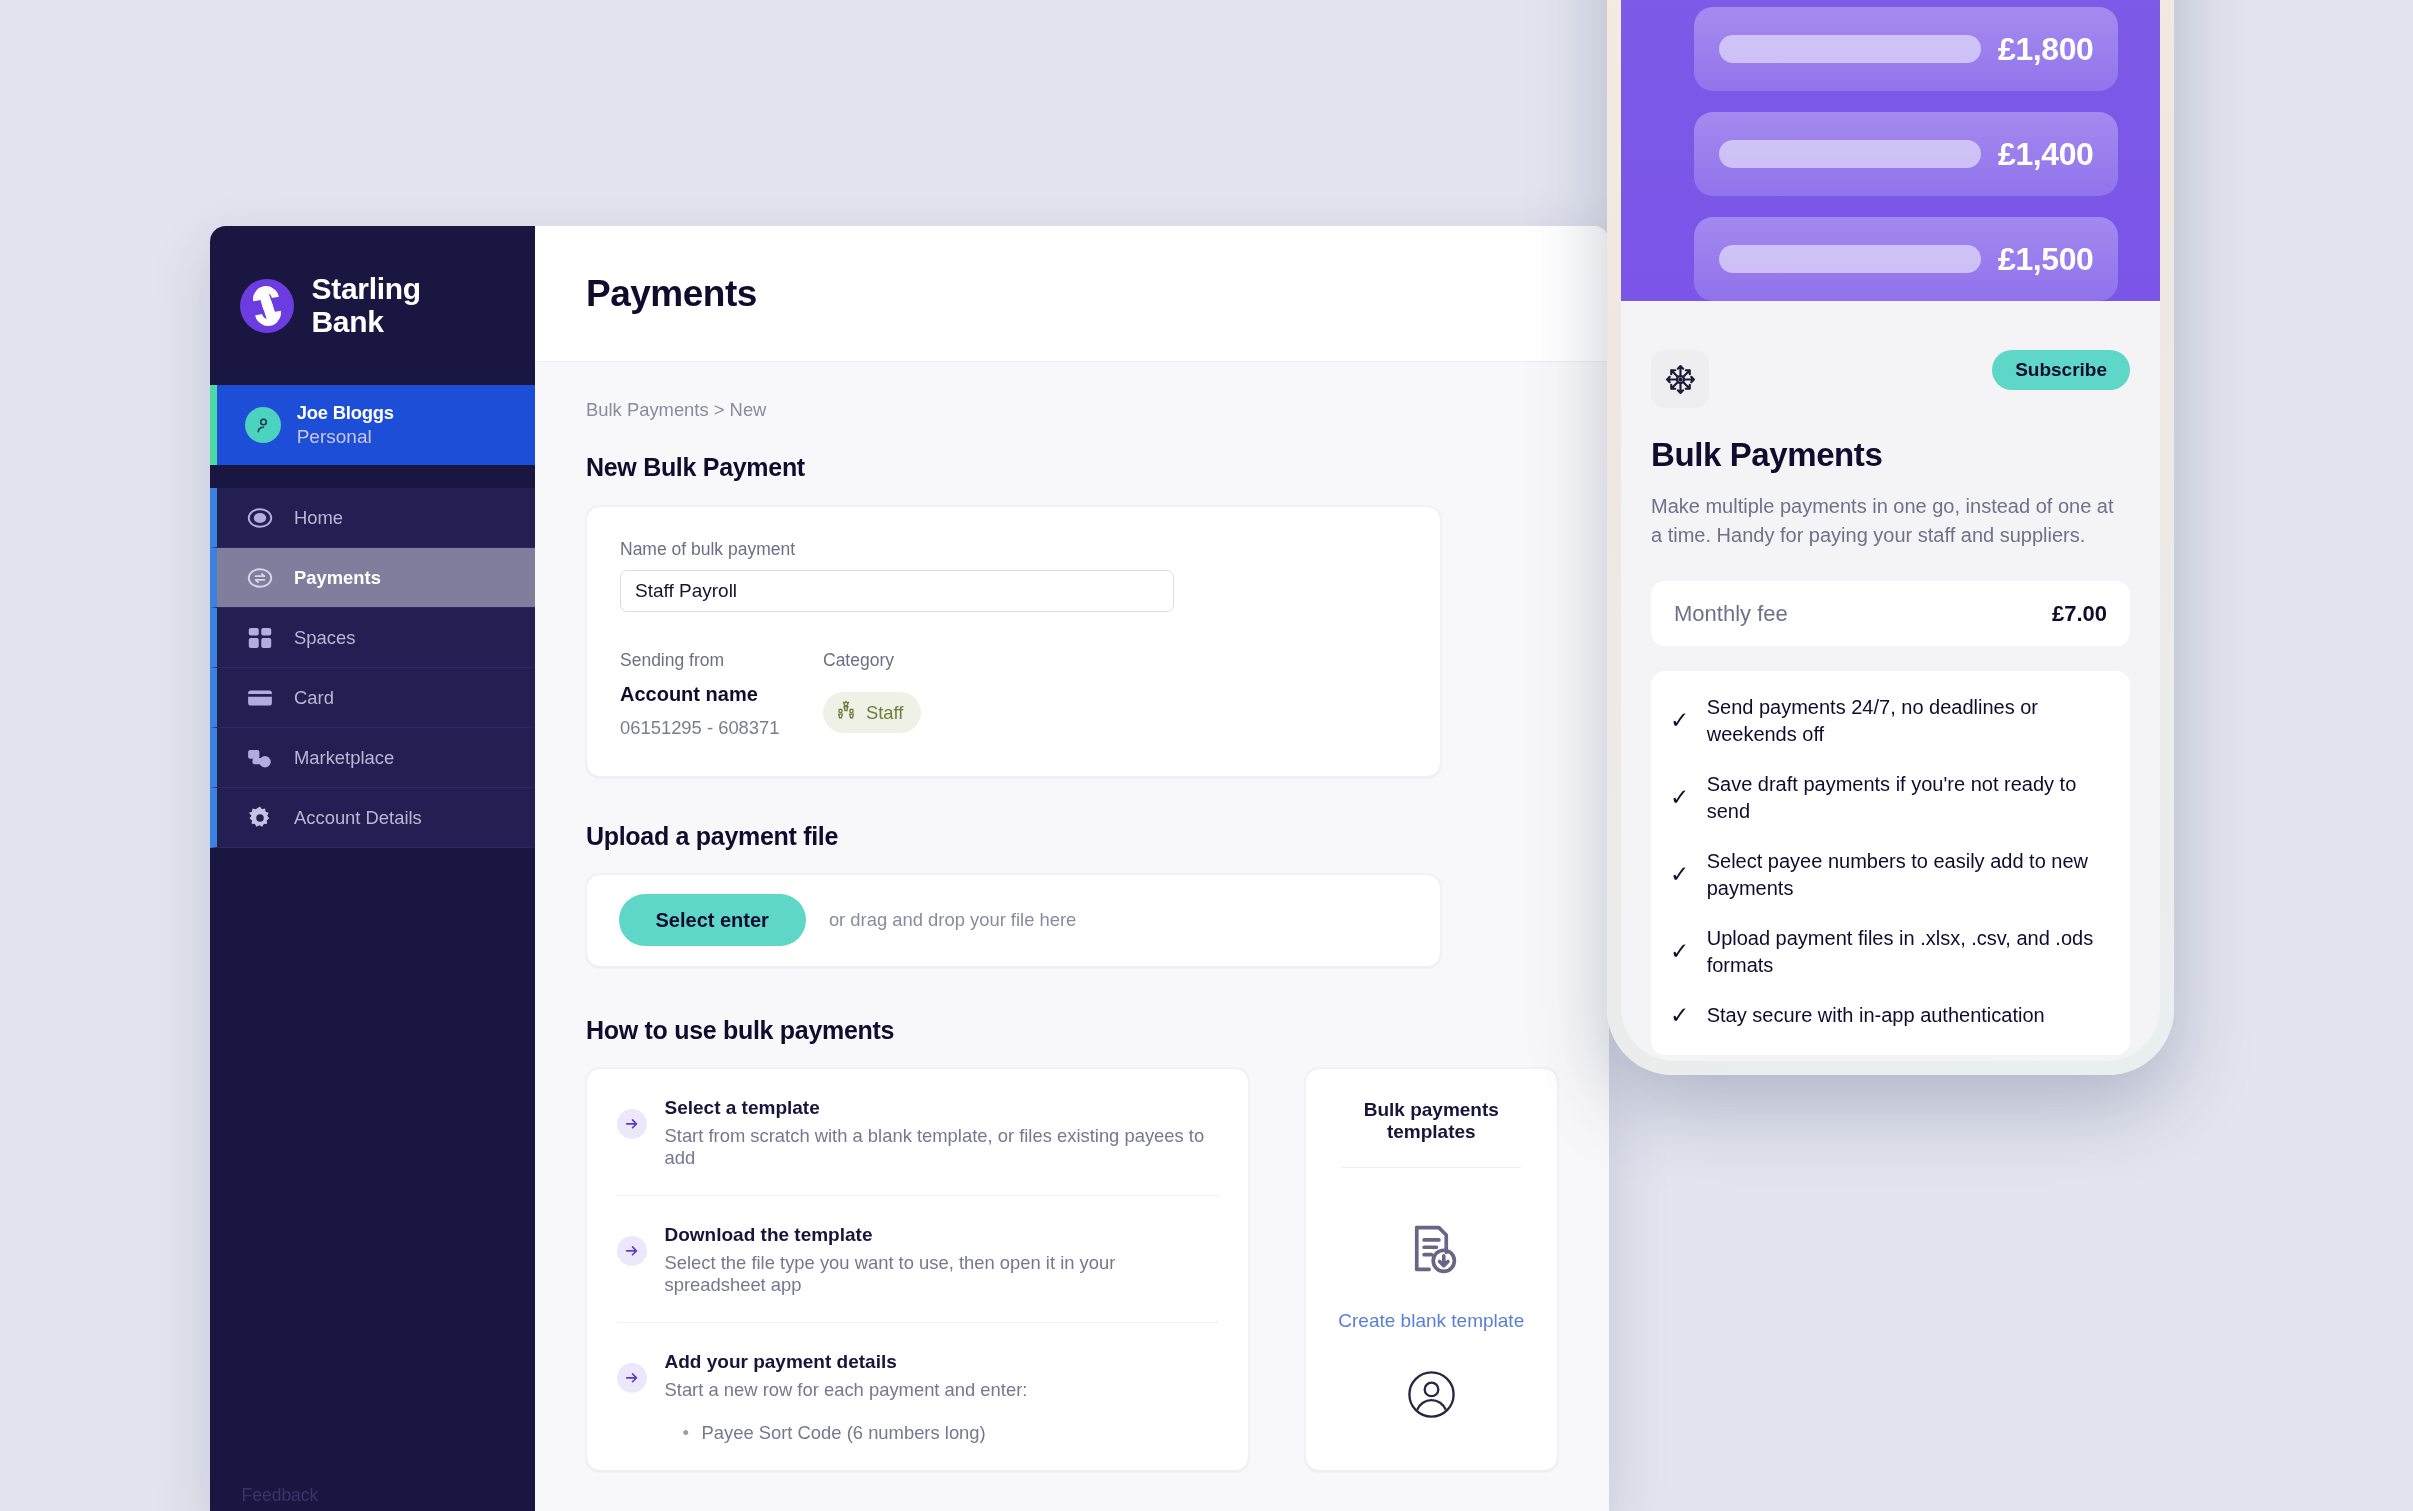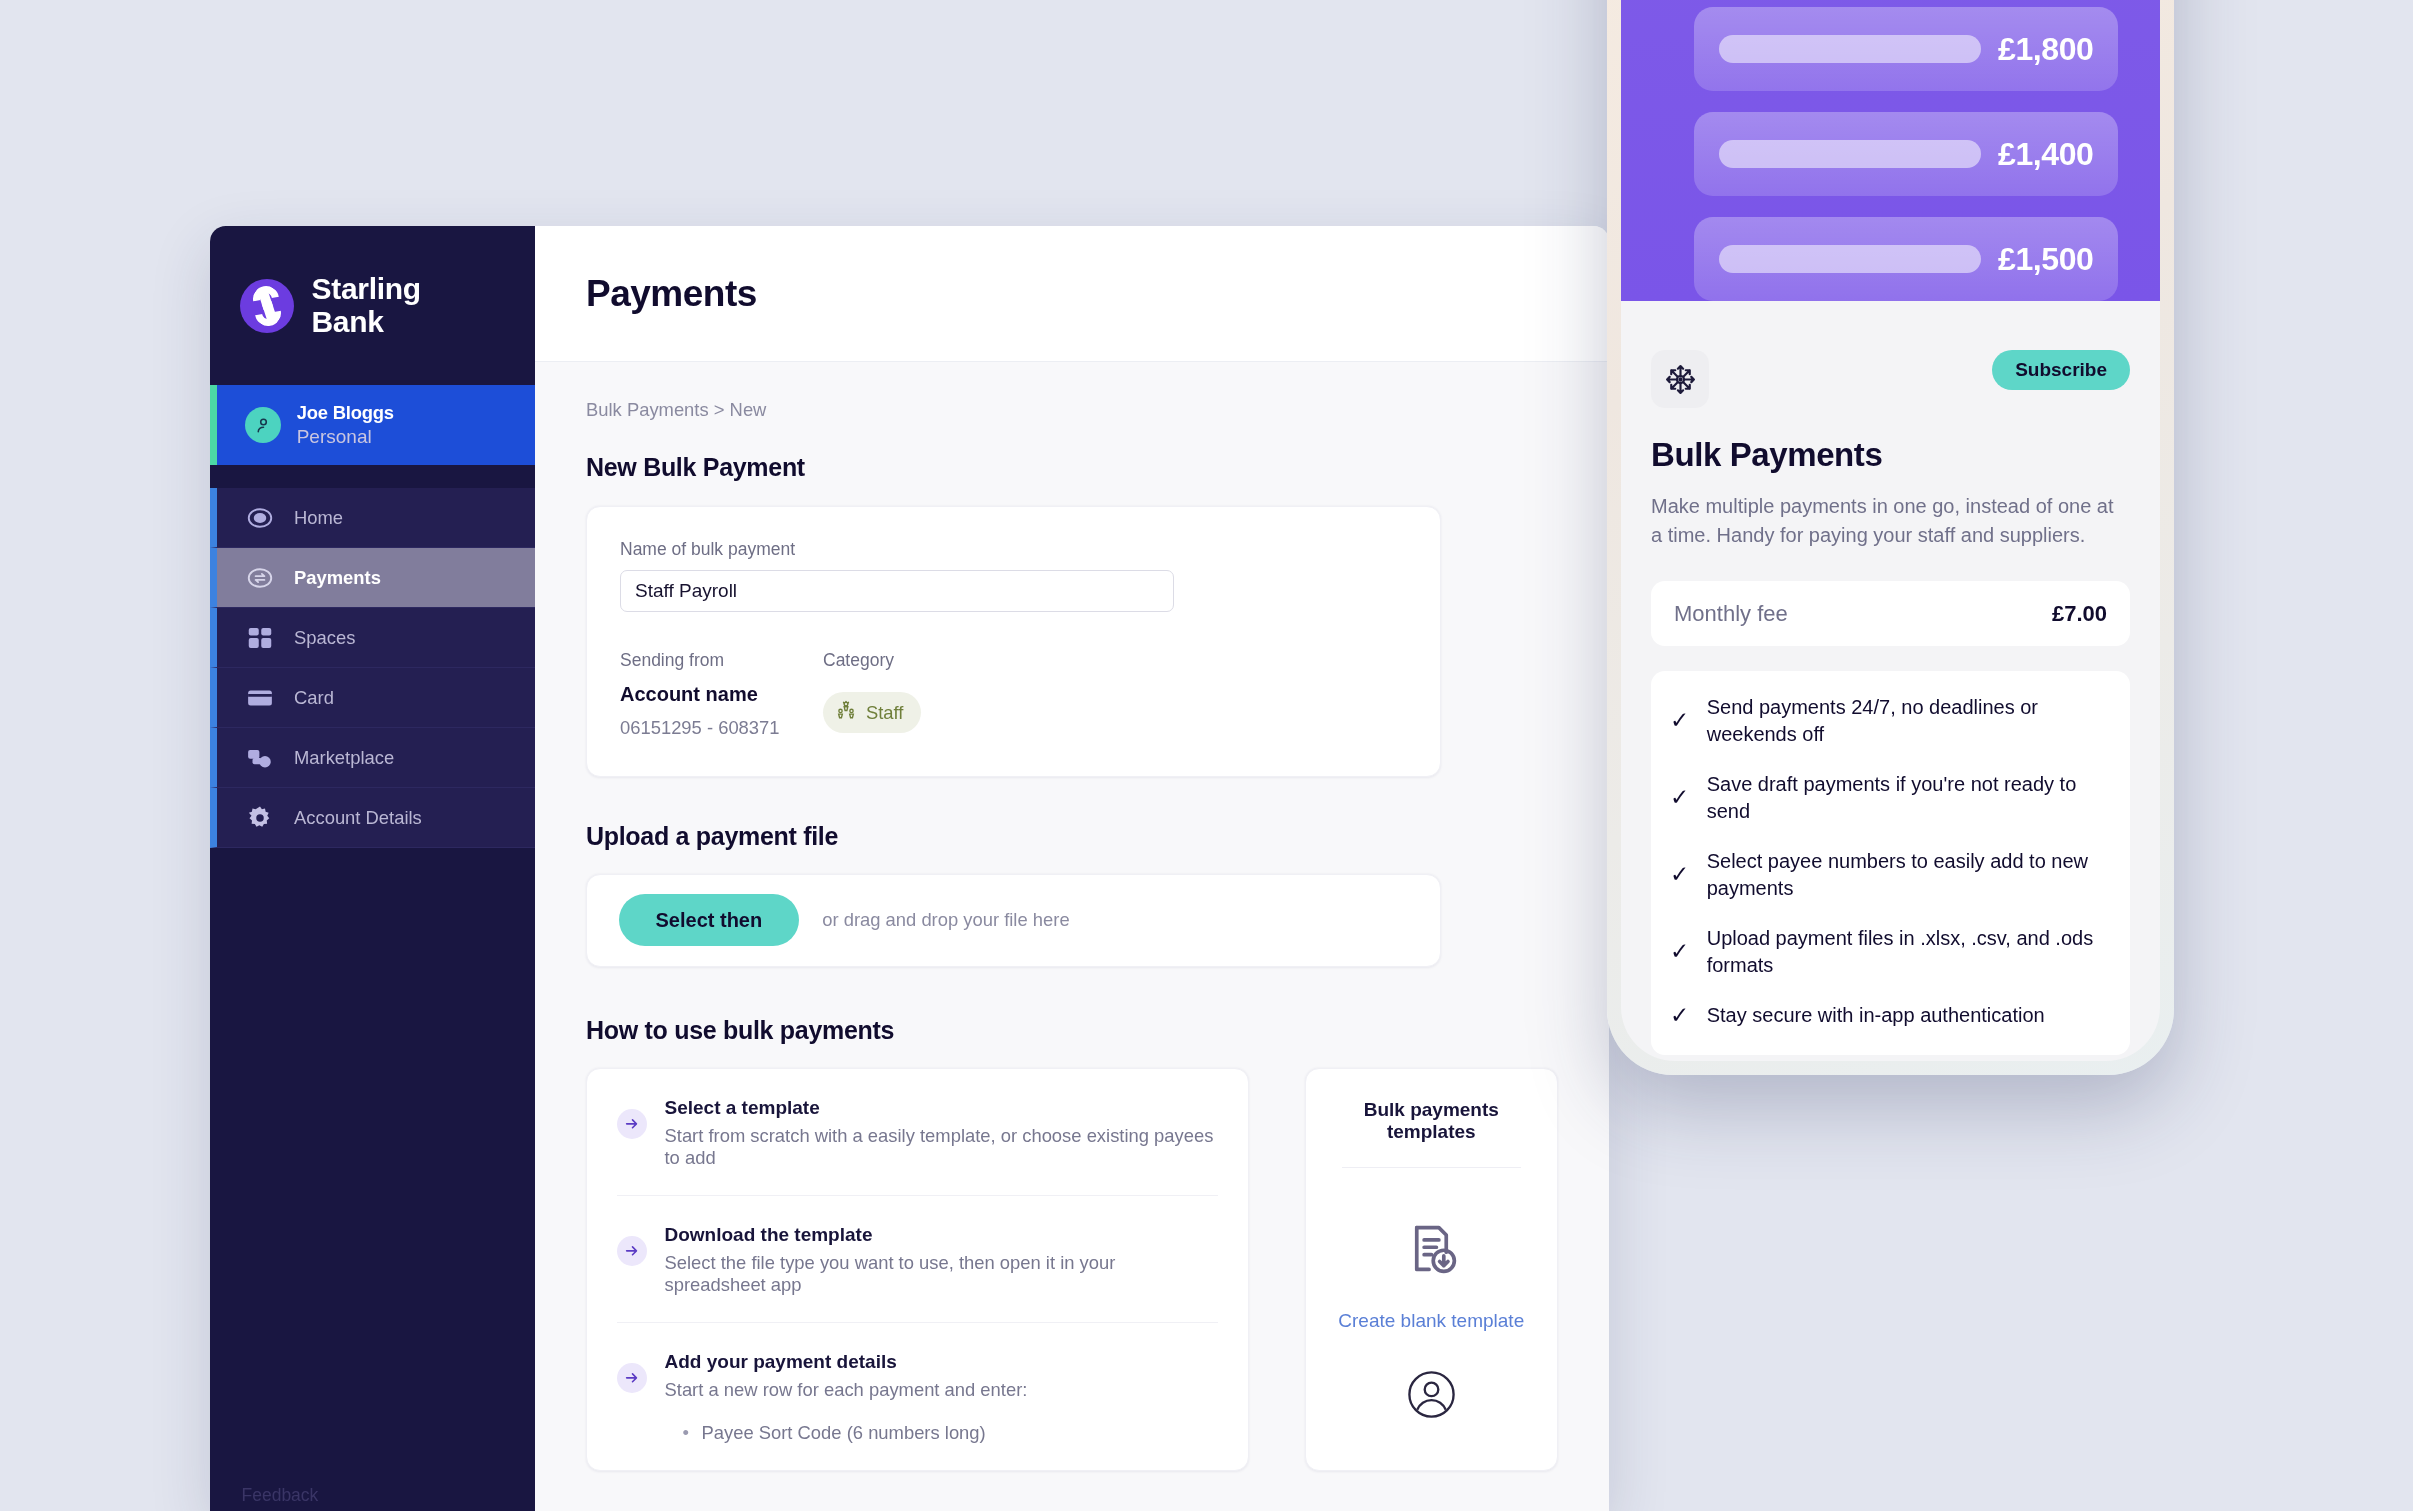--- a/index.html
+++ b/index.html
@@ -476,39 +476,39 @@
                 </svg>
               </span>
               <span>Staff</span>
             </div>
           </div>
         </div>
       </div>
 
       <h3 class="section-title upload-head">Upload a payment file</h3>
       <div class="card upload-card">
-        <button class="btn-select">Select then</button>
+        <button class="btn-select">Select enter</button>
         <span class="drop-hint">or drag and drop your file here</span>
       </div>
 
       <h3 class="section-title how-head">How to use bulk payments</h3>
 
       <div class="how-wrap">
 
         <div class="card how-card">
 
           <div class="step">
             <span class="step-bullet">
               <svg viewBox="0 0 24 24" fill="none" stroke="#5b3bc4" stroke-width="2.4" stroke-linecap="round" stroke-linejoin="round">
                 <path d="M4 12h15M13 6l6 6-6 6"></path>
               </svg>
             </span>
             <div>
               <div class="step-title">Select a template</div>
-              <div class="step-desc">Start from scratch with a easily template, or choose existing payees to add</div>
+              <div class="step-desc">Start from scratch with a blank template, or files existing payees to add</div>
             </div>
           </div>
 
           <div class="step">
             <span class="step-bullet">
               <svg viewBox="0 0 24 24" fill="none" stroke="#5b3bc4" stroke-width="2.4" stroke-linecap="round" stroke-linejoin="round">
                 <path d="M4 12h15M13 6l6 6-6 6"></path>
               </svg>
             </span>
             <div>

